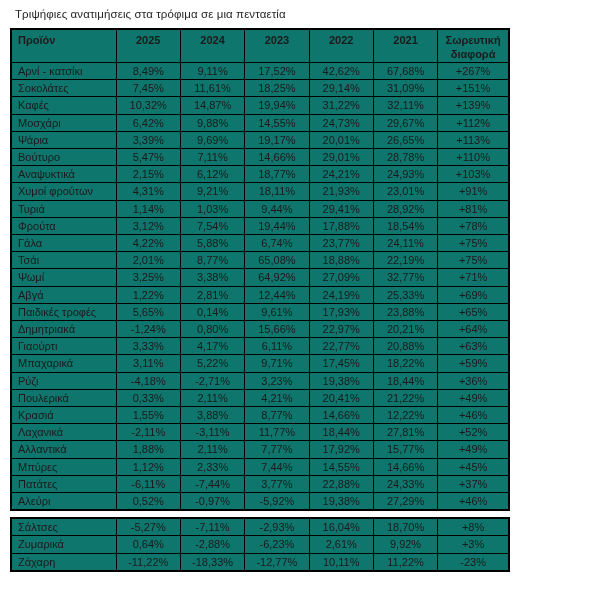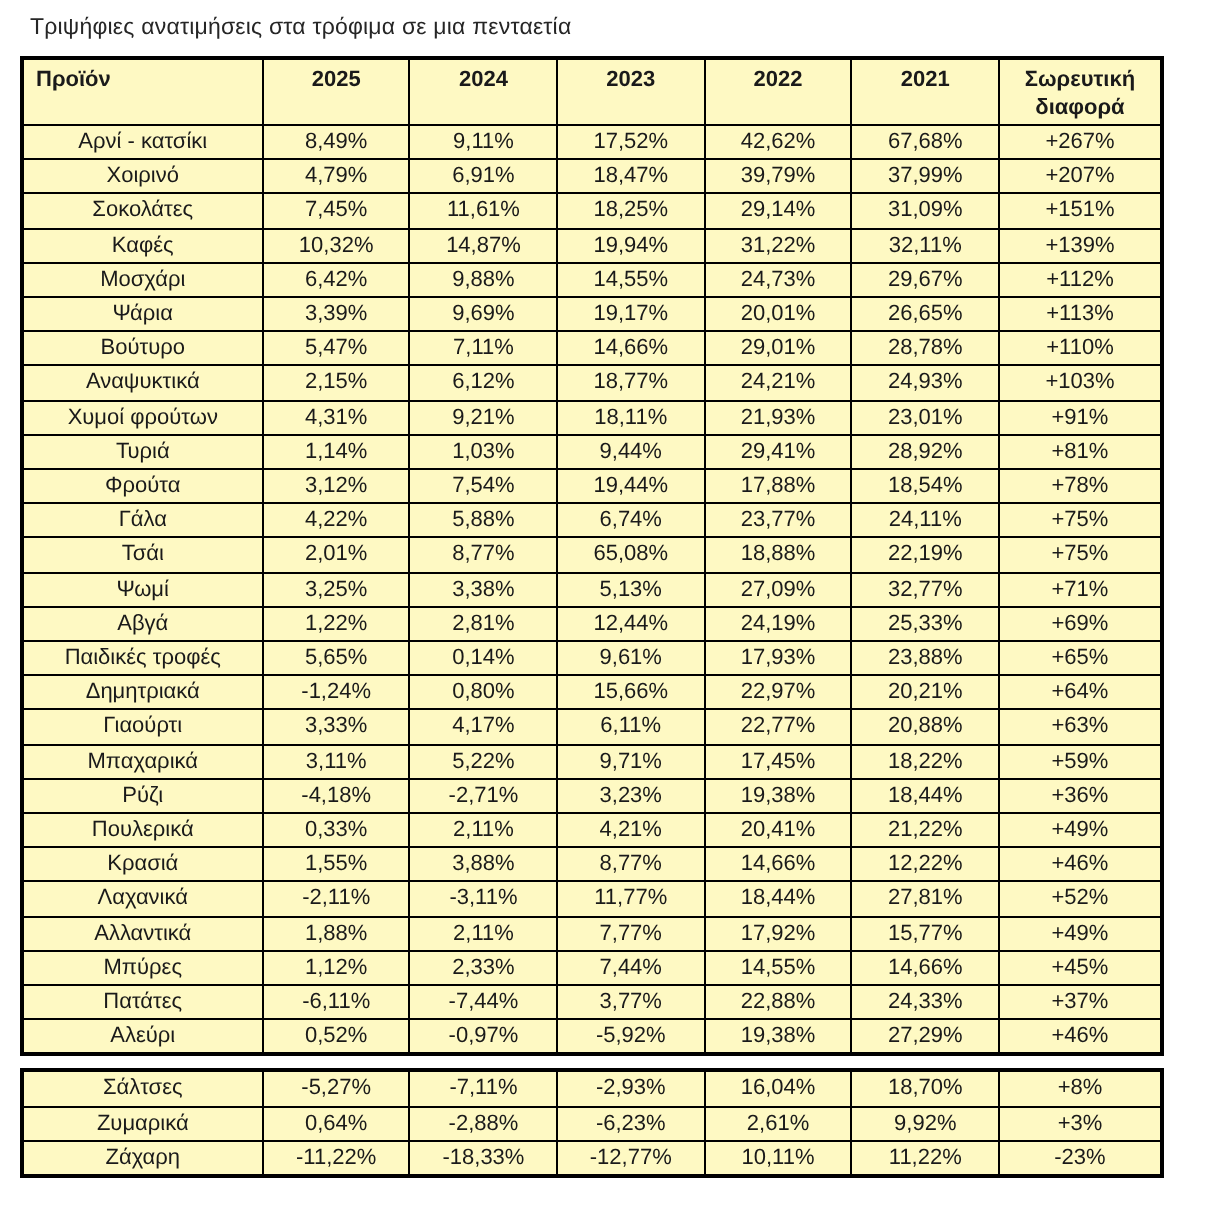--- a/index.html
+++ b/index.html
@@ -21,22 +21,22 @@
   }
   .title {
     font-size: 11.5px;
     color: #262626;
     padding: 2px 4px 8px 5px;
     letter-spacing: 0.1px;
   }
   table.tbl {
     border-collapse: collapse;
     table-layout: fixed;
-    width: 572px;
-    background: #fef9c3;
+    width: 500px;
+    background: #0f766e;
     border: 2px solid #000000;
   }
   table.tbl th,
   table.tbl td {
     border: 1px solid #000000;
     font-size: 11px;
     overflow: hidden;
     white-space: nowrap;
   }
   table.tbl thead th {
@@ -50,21 +50,21 @@
   table.tbl thead th.product {
     text-align: left;
     padding-left: 6px;
   }
   table.tbl td {
     height: 16.2px;
     line-height: 16.2px;
     padding: 0 6px;
   }
   td.product {
-    text-align: center;
+    text-align: left;
   }
   td.num, td.cum {
     text-align: center;
   }
   table.footer-tbl {
     margin-top: 6px;
   }
   col.c-product { width: 21.1%; }
   col.c-year    { width: 12.92%; }
   col.c-cum     { width: 14.3%; }
@@ -100,29 +100,20 @@
         <tr>
           <td class="product">Αρνί - κατσίκι</td>
           <td class="num">8,49%</td>
           <td class="num">9,11%</td>
           <td class="num">17,52%</td>
           <td class="num">42,62%</td>
           <td class="num">67,68%</td>
           <td class="cum">+267%</td>
         </tr>
         <tr>
-          <td class="product">Χοιρινό</td>
-          <td class="num">4,79%</td>
-          <td class="num">6,91%</td>
-          <td class="num">18,47%</td>
-          <td class="num">39,79%</td>
-          <td class="num">37,99%</td>
-          <td class="cum">+207%</td>
-        </tr>
-        <tr>
           <td class="product">Σοκολάτες</td>
           <td class="num">7,45%</td>
           <td class="num">11,61%</td>
           <td class="num">18,25%</td>
           <td class="num">29,14%</td>
           <td class="num">31,09%</td>
           <td class="cum">+151%</td>
         </tr>
         <tr>
           <td class="product">Καφές</td>
@@ -211,21 +202,21 @@
           <td class="num">8,77%</td>
           <td class="num">65,08%</td>
           <td class="num">18,88%</td>
           <td class="num">22,19%</td>
           <td class="cum">+75%</td>
         </tr>
         <tr>
           <td class="product">Ψωμί</td>
           <td class="num">3,25%</td>
           <td class="num">3,38%</td>
-          <td class="num">5,13%</td>
+          <td class="num">64,92%</td>
           <td class="num">27,09%</td>
           <td class="num">32,77%</td>
           <td class="cum">+71%</td>
         </tr>
         <tr>
           <td class="product">Αβγά</td>
           <td class="num">1,22%</td>
           <td class="num">2,81%</td>
           <td class="num">12,44%</td>
           <td class="num">24,19%</td>

